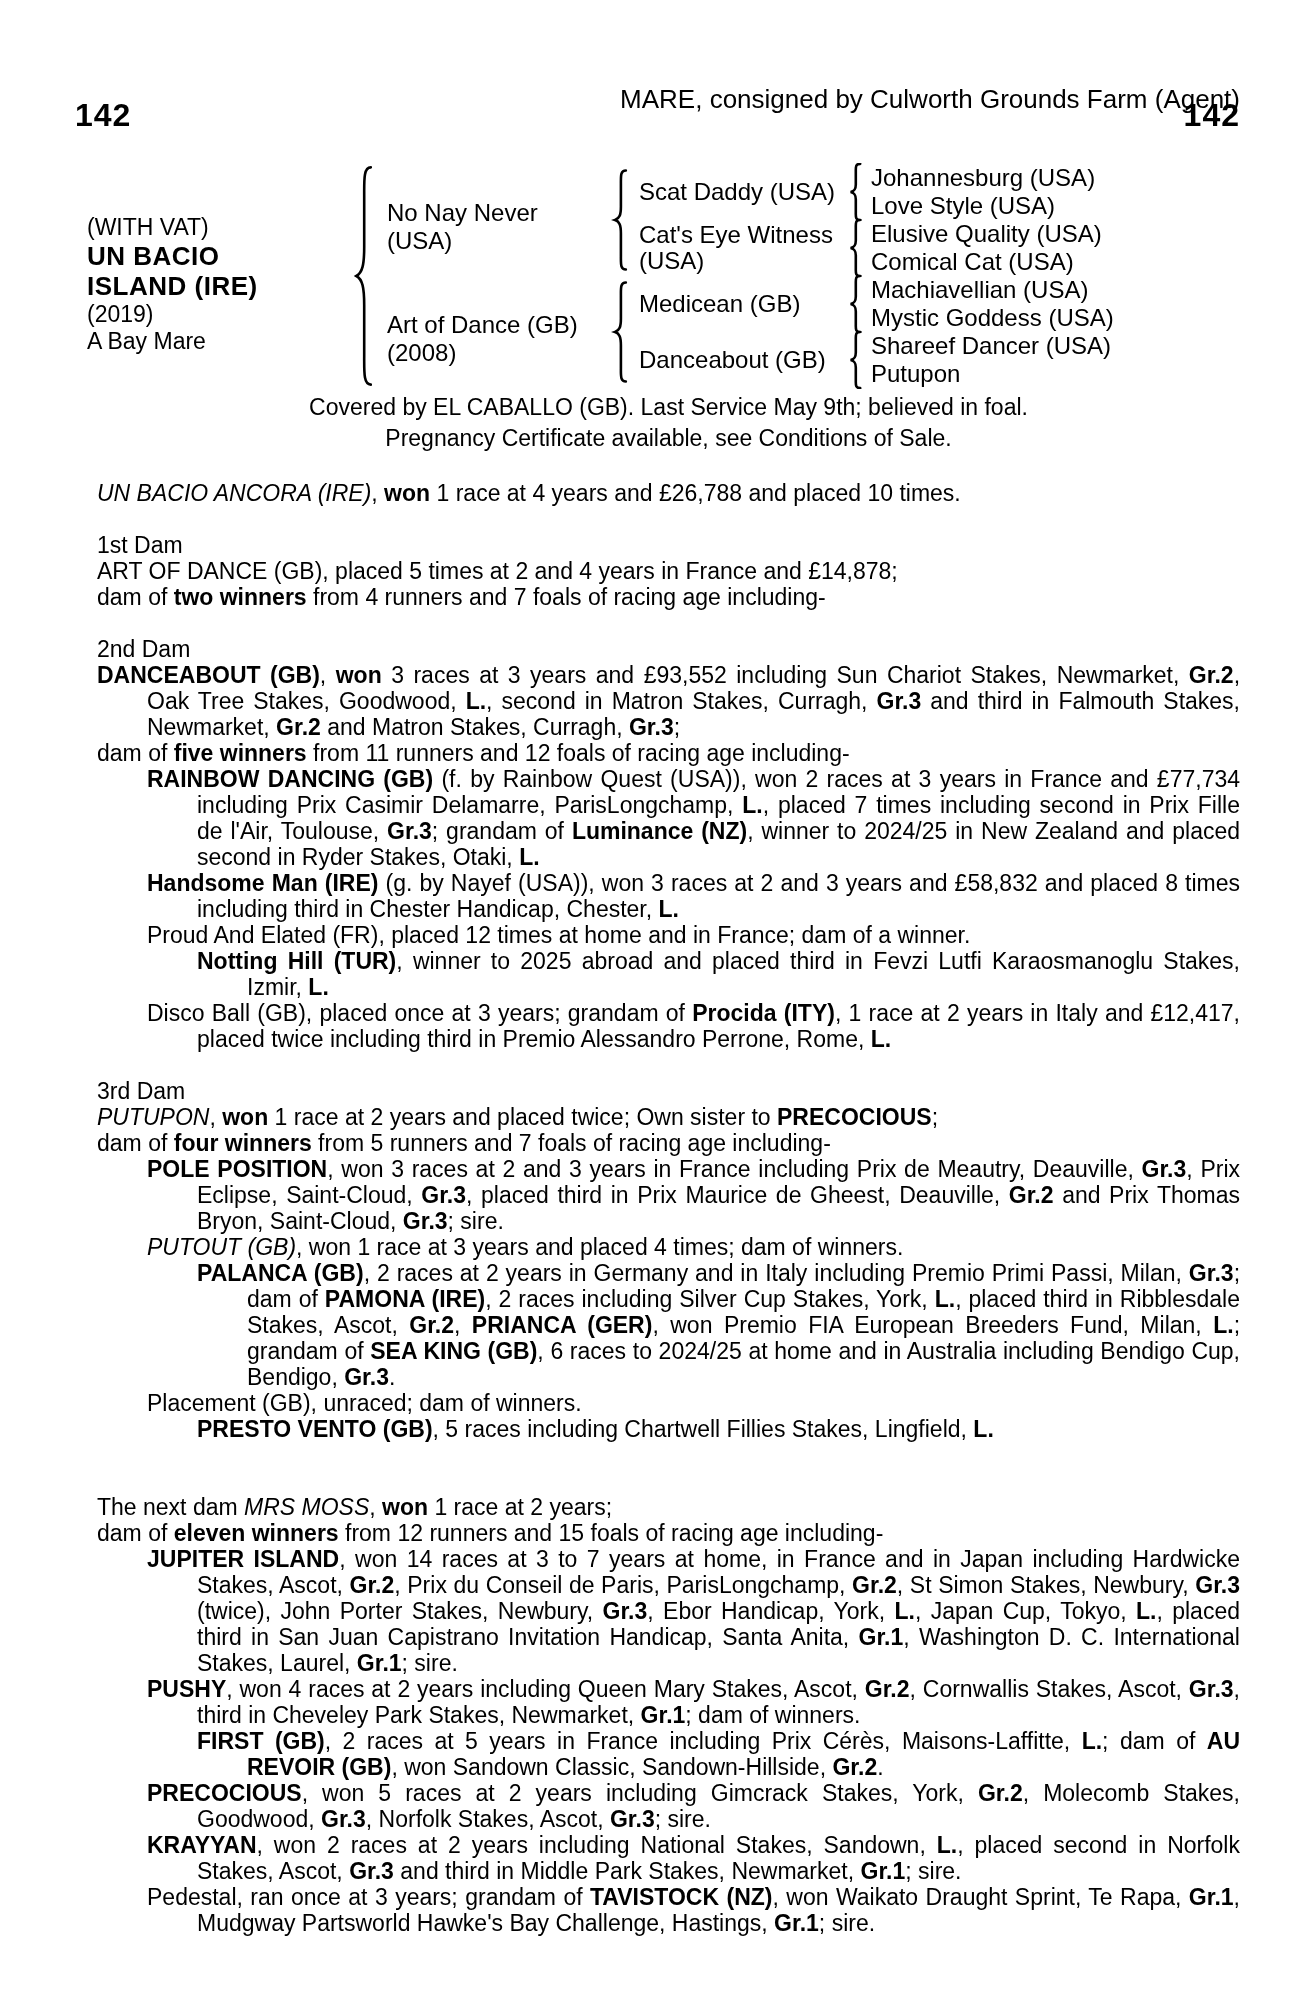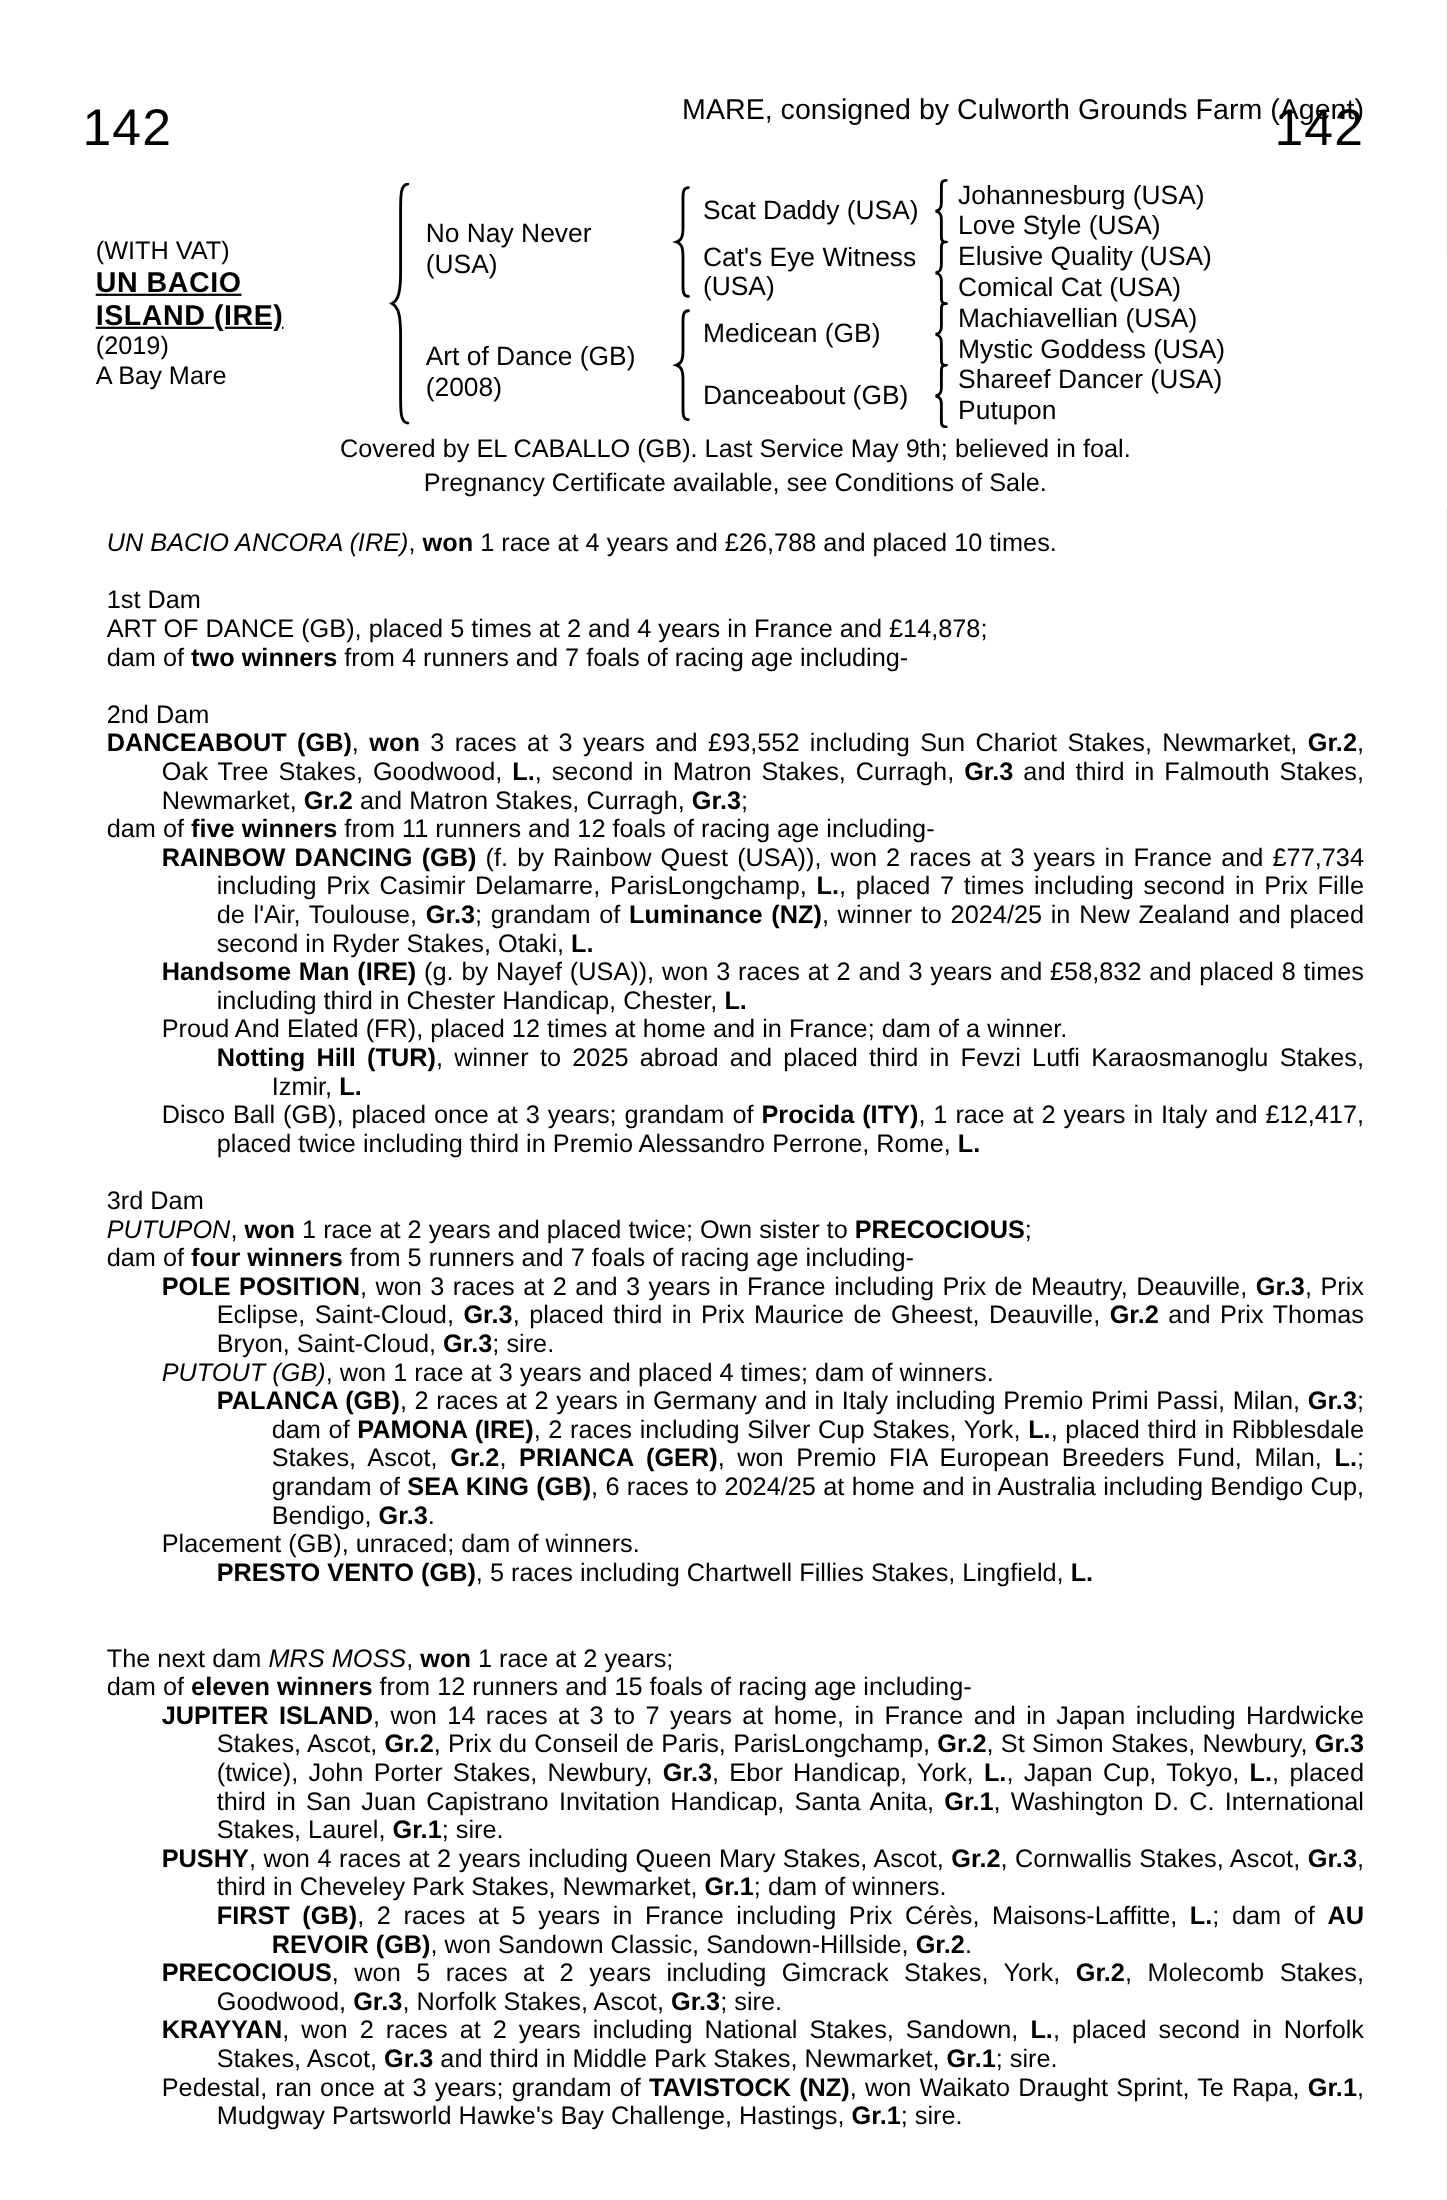--- a/index.html
+++ b/index.html
@@ -5,27 +5,27 @@
   html,body{margin:0;padding:0;background:#e8e8e8;}
   .page{
     width:1315px;height:2000px;background:#ffffff;color:#000;
     font-family:"Liberation Sans","DejaVu Sans",sans-serif;
     box-sizing:border-box;position:relative;overflow:hidden;
     padding:84px 75px 0 97px;margin:0 auto;
   }
   
   .header{position:relative;height:64px;}
   .title{text-align:right;font-size:26px;line-height:30px;}
-  .lot{position:absolute;top:8px;font-weight:400;font-size:47px;line-height:47px;letter-spacing:1px;}
+  .lot{position:absolute;top:8px;font-weight:700;font-size:32px;line-height:47px;letter-spacing:1px;}
   .lot-left{left:-22px;}
   .lot-right{right:0;}
   
   .pedigree{margin-top:16px;display:flex;align-items:center;}
   .ped-owner{width:262px;margin-left:-10px;font-size:23px;line-height:27px;margin-top:16px;}
-  .ped-owner .name{font-weight:700;font-size:26px;line-height:30px;letter-spacing:0.5px;text-decoration:underline;}
+  .ped-owner .name{font-weight:700;font-size:26px;line-height:30px;letter-spacing:0.5px;}
   .ped-main{display:flex;flex-direction:column;}
   .ped-group{display:flex;align-items:center;}
   .parent-cell{width:232px;font-size:24px;line-height:28px;padding-left:10px;box-sizing:border-box;margin-top:13px;}
   .gp-col{display:flex;flex-direction:column;}
   .gp-unit{display:flex;align-items:center;height:56px;}
   .gp-name{width:214px;font-size:24px;line-height:26px;padding-left:8px;box-sizing:border-box;}
   .ggp-col{display:flex;flex-direction:column;justify-content:center;}
   .ggp{font-size:24px;line-height:28px;white-space:nowrap;padding-left:6px;}
   .brace{flex:0 0 auto;}
   .brace-s{width:16px;height:58px;margin:0 2px;}

